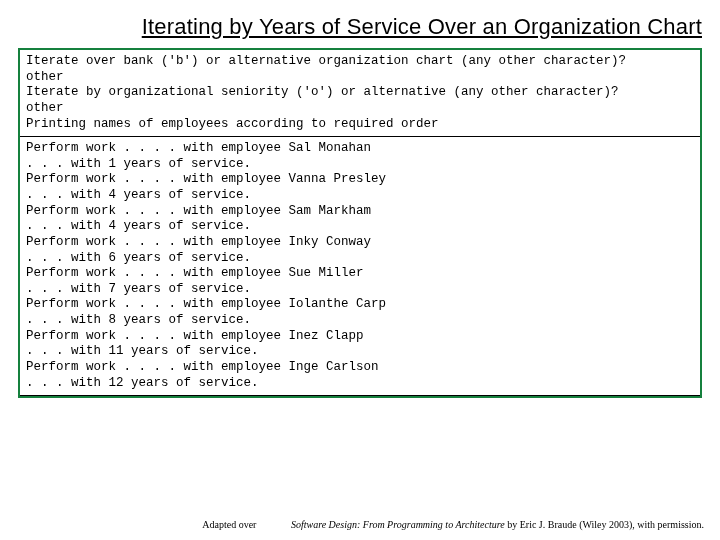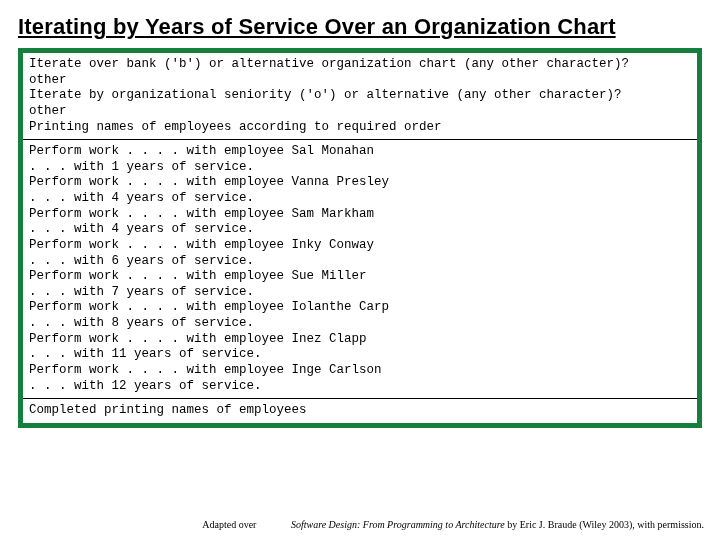--- a/index.html
+++ b/index.html
@@ -6,28 +6,28 @@
     body {
       width: 720px;
       height: 540px;
       background: #fff;
       font-family: Arial, Helvetica, sans-serif;
       padding: 14px 18px 8px 18px;
       position: relative;
     }
     .title {
       font-size: 22px;
-      font-weight: bold;
+      font-weight: normal;
       text-decoration: underline;
-      text-align: left;
+      text-align: right;
       margin-bottom: 8px;
       letter-spacing: 0.2px;
     }
     .box {
-      border: 5px solid #15803d;
+      border: 2px solid #15803d;
     }
     .section {
       padding: 4px 6px;
       font-family: "Courier New", Courier, monospace;
       font-size: 12.5px;
       line-height: 1.25;
       white-space: pre-wrap;
     }
     .hr {
       border-top: 1px solid #000;
@@ -63,18 +63,17 @@
 . . . with 6 years of service.
 Perform work . . . . with employee Sue Miller
 . . . with 7 years of service.
 Perform work . . . . with employee Iolanthe Carp
 . . . with 8 years of service.
 Perform work . . . . with employee Inez Clapp
 . . . with 11 years of service.
 Perform work . . . . with employee Inge Carlson
 . . . with 12 years of service.</div>
   <div class="hr"></div>
-  <div class="section">Completed printing names of employees</div>
 </div>
 
 <div class="footer">
   <span>Adapted over </span><span class="italic">Software Design: From Programming to Architecture</span><span> by Eric J. Braude (Wiley 2003), with permission.</span>
 </div>
 
 </body></html>

